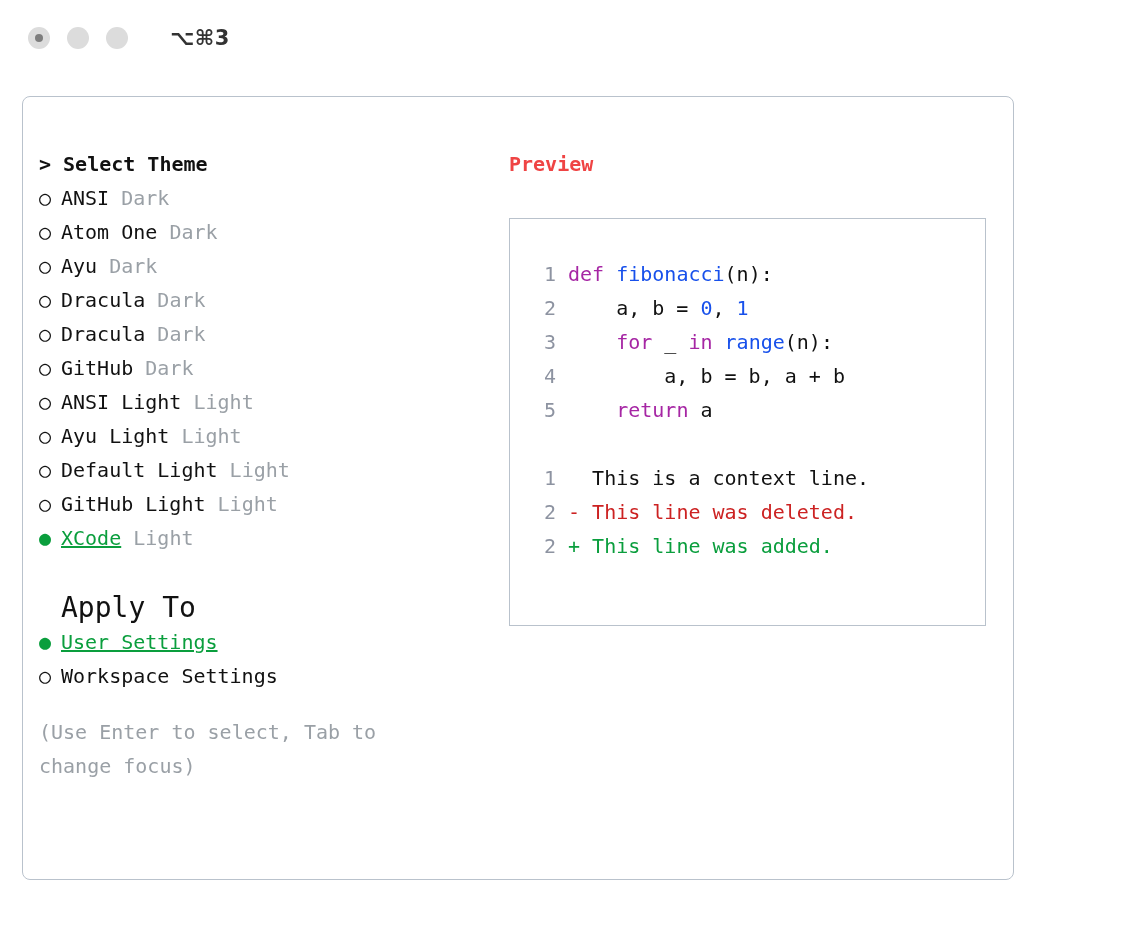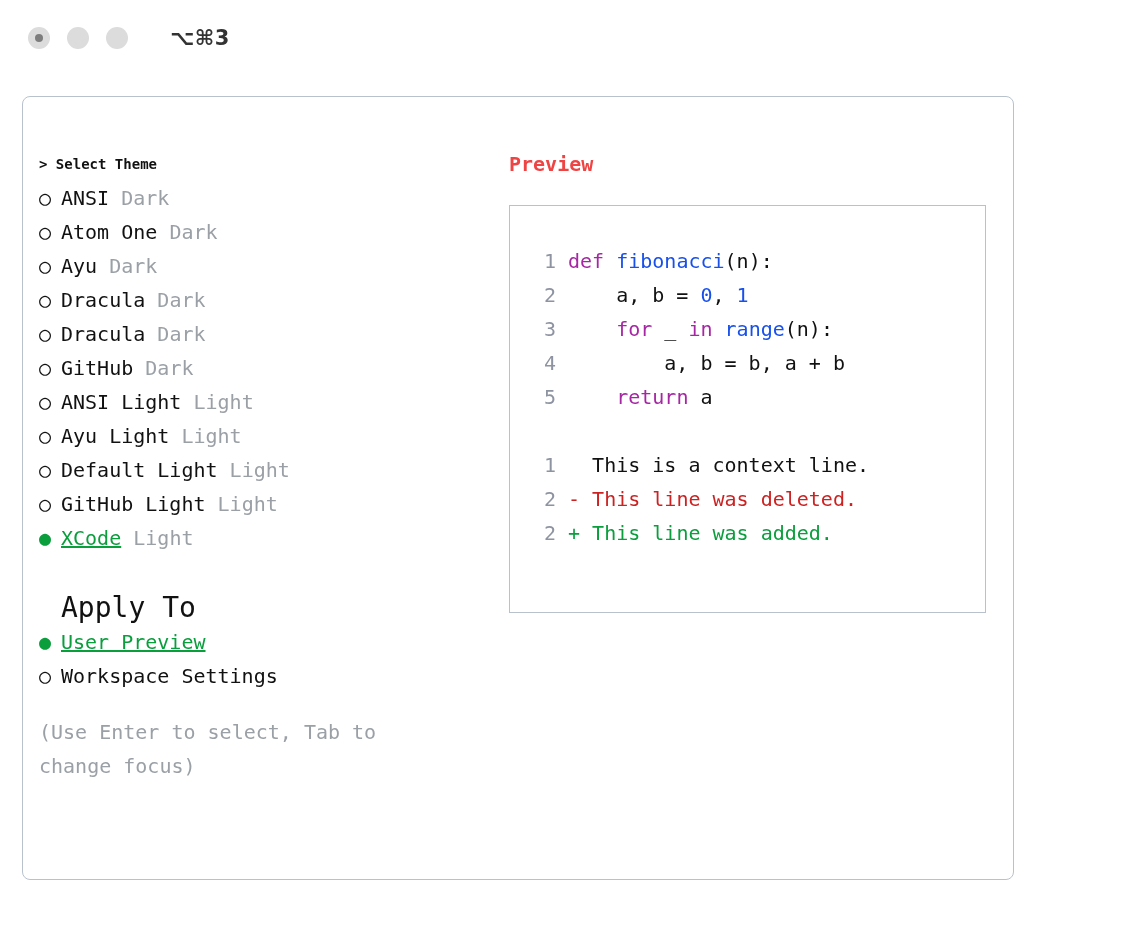--- a/index.html
+++ b/index.html
@@ -81,21 +81,21 @@
   }
   .left-col {
     width: 450px;
     flex: none;
   }
   .right-col {
     flex: 1;
     padding-left: 20px;
   }
   .heading {
-    font-size: 14px;
+    font-size: 20px;
     font-weight: bold;
     color: #111111;
     line-height: 34px;
     white-space: pre;
   }
   .opt {
     font-size: 20px;
     line-height: 34px;
     color: #111111;
     white-space: pre;
@@ -136,21 +136,21 @@
     max-width: 420px;
   }
   .preview-title {
     font-size: 20px;
     font-weight: bold;
     color: #ef4444;
     line-height: 34px;
     white-space: pre;
   }
   .preview-box {
-    margin-top: 24px;
+    margin-top: 37px;
     width: 477px;
     height: 408px;
     border: 1px solid #b9c2cc;
     box-sizing: border-box;
     background: #ffffff;
     padding: 38px 0 6px 18px;
   }
   .code-line {
     font-size: 20px;
     line-height: 34px;
@@ -219,21 +219,21 @@
 
           <div class="opt selected"><span class="marker sel">●</span><span class="name">XCode</span> <span class="variant">Light</span></div>
 
         </div>
 
         <div class="spacer-lg"></div>
 
         <div class="sub-heading">Apply To</div>
 
         <div>
-          <div class="opt selected"><span class="marker sel">●</span><span class="name">User Preview</span></div>
+          <div class="opt selected"><span class="marker sel">●</span><span class="name">User Settings</span></div>
           <div class="opt"><span class="marker">○</span><span class="name">Workspace Settings</span></div>
         </div>
 
         <div class="spacer-sm"></div>
 
         <div class="hint">(Use Enter to select, Tab to change focus)</div>
 
       </div>
 
       <div class="right-col">

